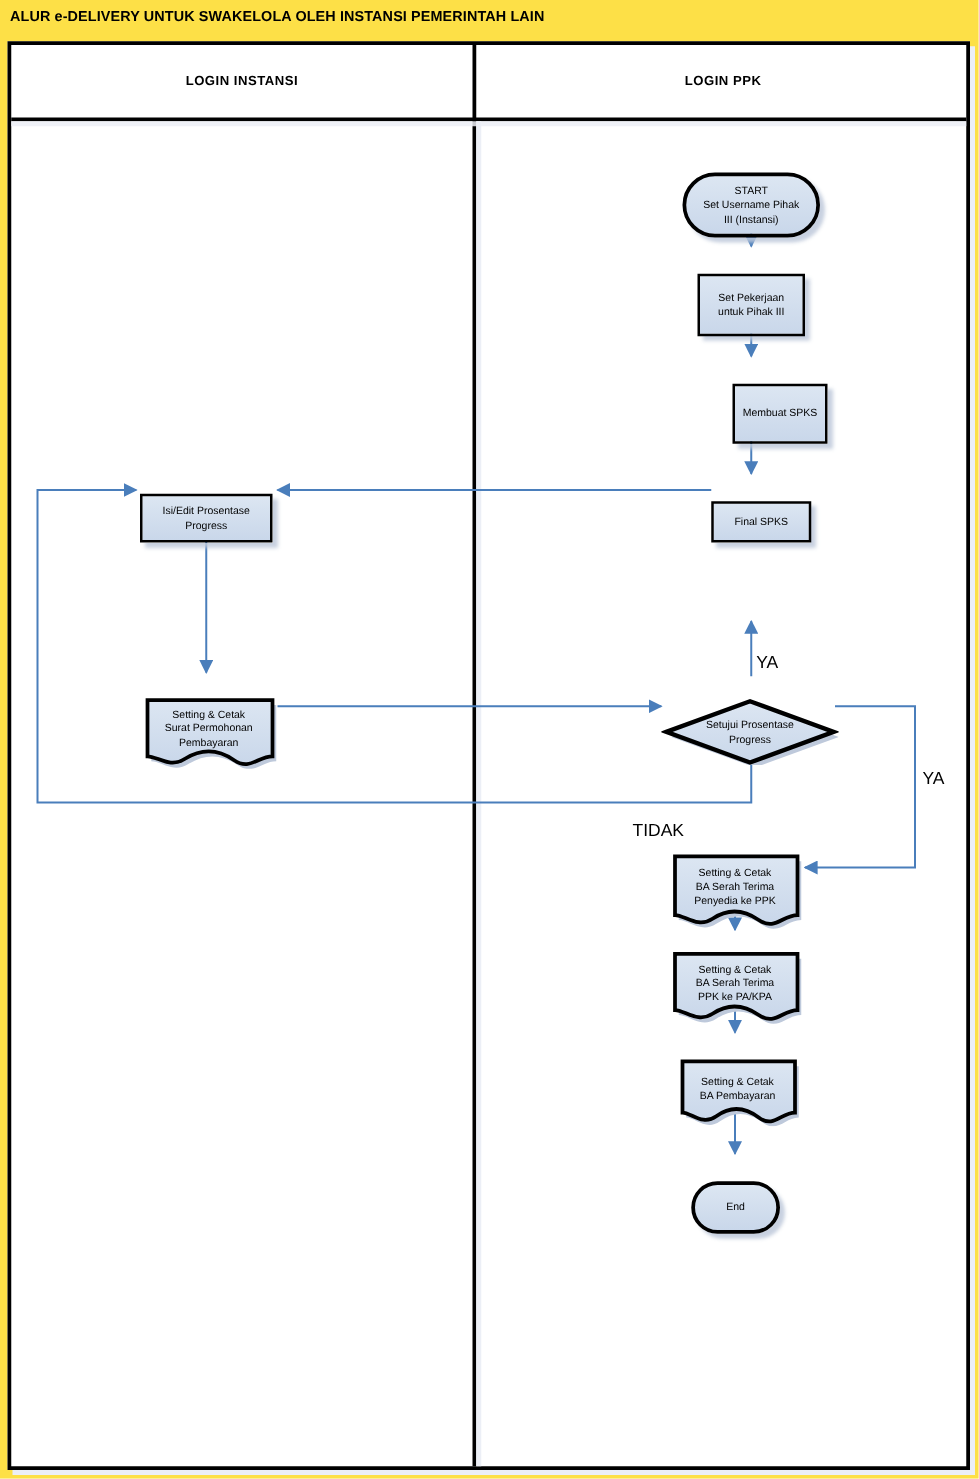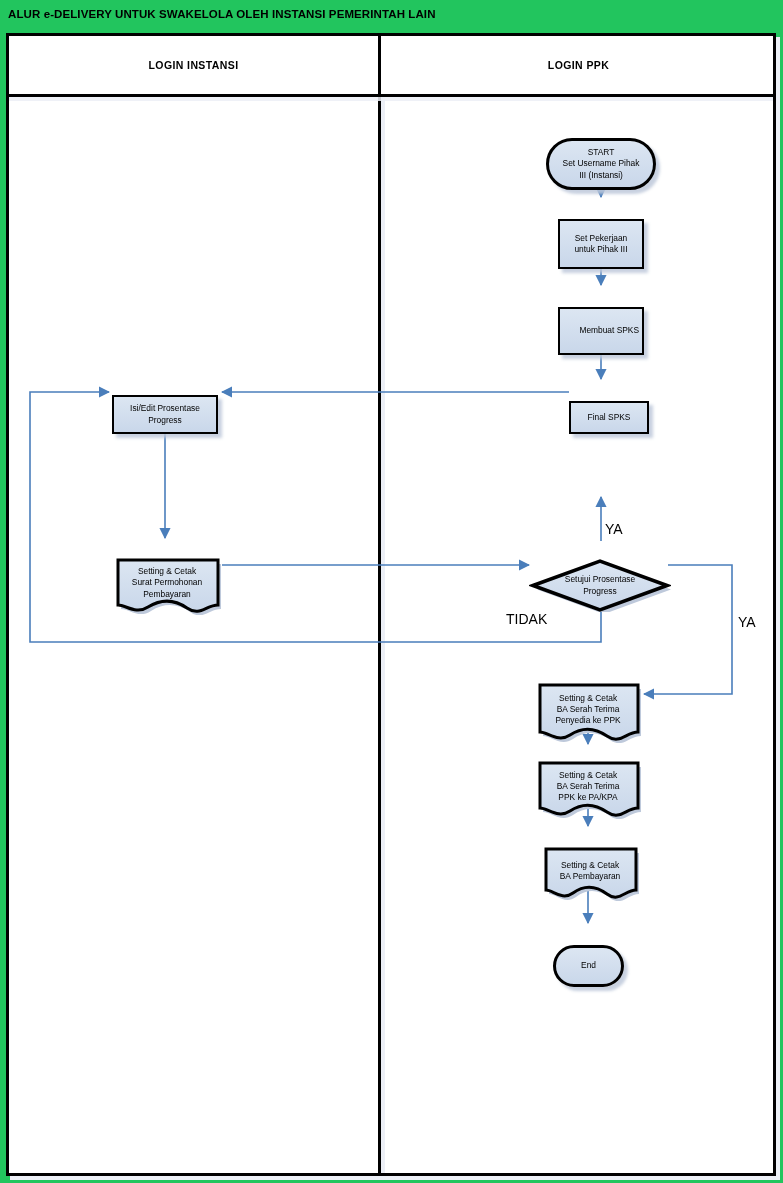--- a/index.html
+++ b/index.html
@@ -5,21 +5,21 @@
   * { box-sizing: border-box; }
   html, body {
     margin: 0; padding: 0;
     background: #ffffff;
     font-family: "Liberation Sans", sans-serif;
   }
   #page {
     position: relative;
     width: 783px; height: 1183px;
     overflow: hidden;
-    background: #22c55e;
+    background: #fde047;
   }
 
   
   #title {
     position: absolute;
     left: 8px; top: 8px;
     font-size: 11.5px;
     font-weight: bold;
     letter-spacing: 0.1px;
     color: #000000;
@@ -193,31 +193,31 @@
 
         <path d="M 588 799 L 588 826" marker-end="url(#arrow)"></path>
 
         <path d="M 588 878 L 588 923" marker-end="url(#arrow)"></path>
       </g>
     </svg>
   </div>
 
   <div class="edge-label" style="left:605px; top:521px;">YA</div>
   <div class="edge-label" style="left:738px; top:614px;">YA</div>
-  <div class="edge-label" style="left:506px; top:611px;">TIDAK</div>
+  <div class="edge-label" style="left:506px; top:656px;">TIDAK</div>
 
   <div class="node term" style="left:546px; top:118px; width:110px; height:52px;">
     <span class="lbl"><span>START</span><br><span>Set Username Pihak</span><br><span>III (Instansi)</span></span>
   </div>
 
   <div class="node proc" style="left:558px; top:199px; width:86px; height:50px;">
     <span class="lbl"><span>Set Pekerjaan</span><br><span>untuk Pihak III</span></span>
   </div>
 
-  <div class="node proc" style="left:558px; top:287px; width:86px; height:48px;justify-content:flex-end;">
+  <div class="node proc" style="left:586px; top:287px; width:76px; height:48px;">
     <span class="lbl">Membuat SPKS</span>
   </div>
 
   <div class="node proc" style="left:569px; top:381px; width:80px; height:33px;">
     <span class="lbl">Final SPKS</span>
   </div>
 
   <div class="node proc" style="left:112px; top:375px; width:106px; height:39px;">
     <span class="lbl"><span>Isi/Edit Prosentase</span><br><span>Progress</span></span>
   </div>

